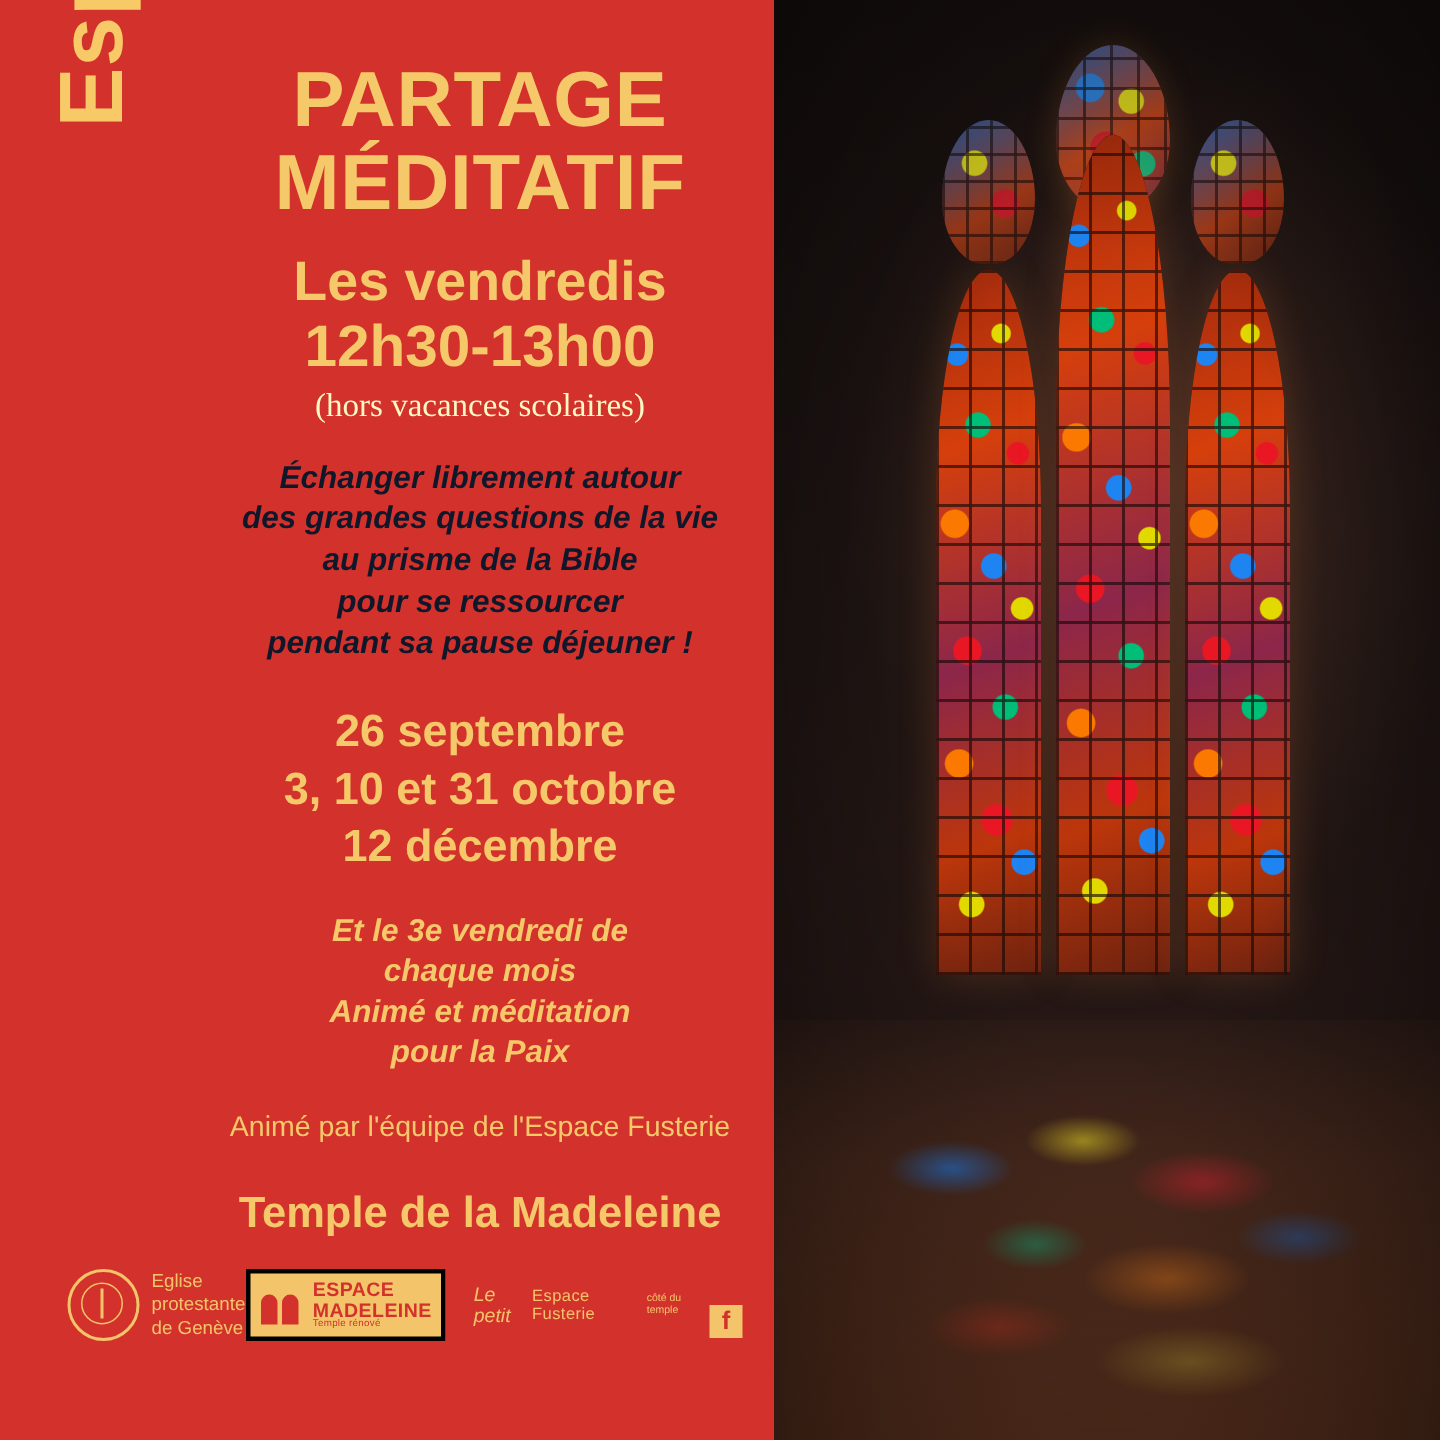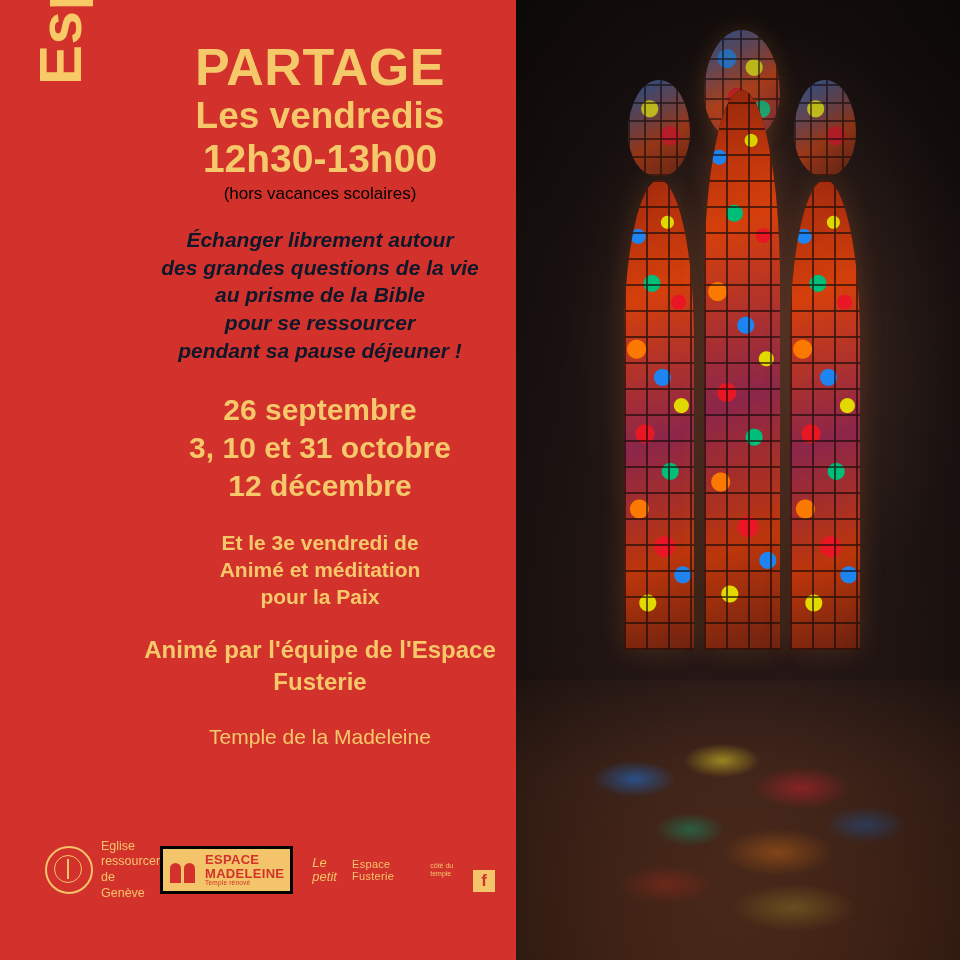--- a/index.html
+++ b/index.html
@@ -76,24 +76,25 @@
     line-height: 1.15;
     color: #f5c96a;
   }
   .sub-2 {
     font-weight: bold;
     font-size: 39px;
     line-height: 1.15;
     color: #f5c96a;
   }
   .sub-3 {
-    font-size: 17px;
-    color: #000000;
+    font-size: 22px;
+    color: #fef9c3;
     margin-top: 2px;
     margin-bottom: 22px;
+    font-family: Liberation Serif, serif;
   }
 
   .italic-block {
     font-style: italic;
     font-weight: bold;
     font-size: 21px;
     line-height: 1.32;
     color: #0f172a;
     margin-bottom: 26px;
   }
@@ -105,33 +106,33 @@
     color: #f5c96a;
     margin-bottom: 24px;
   }
 
   .peace-block {
     font-weight: bold;
     font-size: 21px;
     line-height: 1.28;
     color: #f5c96a;
     margin-bottom: 24px;
+    font-style: italic;
   }
 
   .animated-by {
-    font-size: 24px;
+    font-size: 19px;
     line-height: 1.3;
     color: #f5c96a;
     margin-bottom: 28px;
-    font-weight: bold;
   }
 
   .venue {
-    font-weight: normal;
-    font-size: 21px;
+    font-weight: bold;
+    font-size: 29px;
     color: #f5c96a;
   }
 
   
   .logos {
     position: absolute;
     left: 45px;
     bottom: 55px;
     width: 450px;
     height: 70px;
@@ -381,20 +382,21 @@
 
   <div class="red-panel">
 
     <div class="vertical-title">
       <span>Espace Madeleine</span>
     </div>
 
     <div class="text-col">
 
       <div class="title-1">PARTAGE</div>
+      <div class="title-2">MÉDITATIF</div>
 
       <div class="sub-1">Les vendredis</div>
       <div class="sub-2">12h30-13h00</div>
       <div class="sub-3">(hors vacances scolaires)</div>
 
       <div class="italic-block">
         <div>Échanger librement autour</div>
         <div>des grandes questions de la vie</div>
         <div>au prisme de la Bible</div>
         <div>pour se ressourcer</div>
@@ -402,36 +404,37 @@
       </div>
 
       <div class="dates">
         <div>26 septembre</div>
         <div>3, 10 et 31 octobre</div>
         <div>12 décembre</div>
       </div>
 
       <div class="peace-block">
         <div>Et le 3e vendredi de</div>
+        <div>chaque mois</div>
         <div>Animé et méditation</div>
         <div>pour la Paix</div>
       </div>
 
       <div class="animated-by">Animé par l'équipe de l'Espace Fusterie</div>
 
       <div class="venue">Temple de la Madeleine</div>
     </div>
 
     <div class="logos">
 
       <div class="logo logo-epg">
         <div class="seal"></div>
         <div class="epg-text">
           <div>Eglise</div>
-          <div>ressourcer</div>
+          <div>protestante</div>
           <div>de Genève</div>
         </div>
       </div>
 
       <div class="logo-box">
         <div class="arch-mark"></div>
         <div class="box-text">
           <div class="l1">ESPACE</div>
           <div class="l2">MADELEINE</div>
           <div class="l3">Temple rénové</div>

